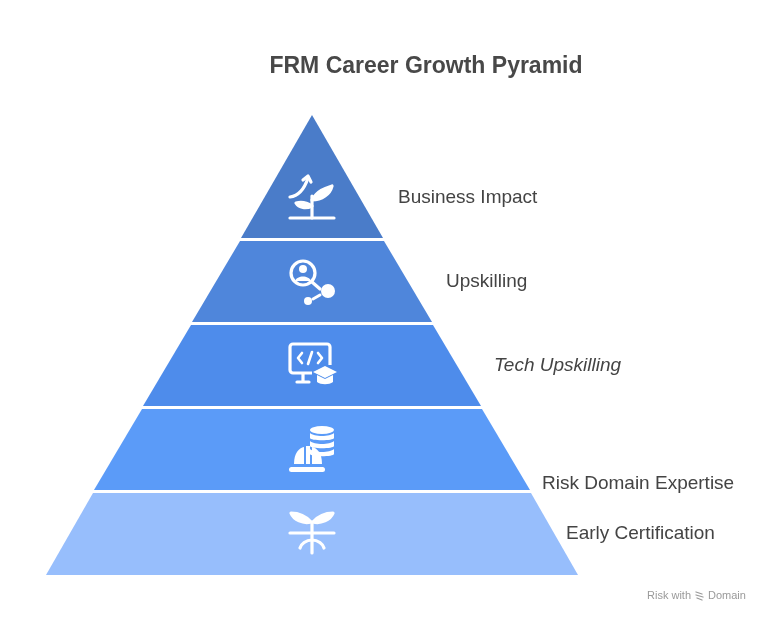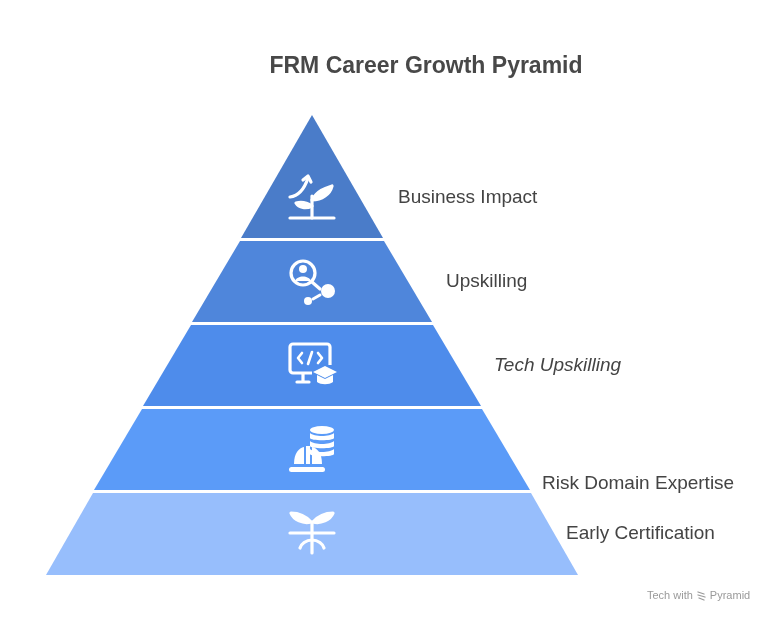--- a/index.html
+++ b/index.html
@@ -79,18 +79,18 @@
   </g>
 </svg>
 
 <div class="label" style="left:398px; top:186px;">Business Impact</div>
 <div class="label" style="left:446px; top:270px;">Upskilling</div>
 <div class="label" style="left:494px; top:354px;font-style:italic;">Tech Upskilling</div>
 <div class="label" style="left:542px; top:452px;margin-top:20px;">Risk Domain Expertise</div>
 <div class="label" style="left:566px; top:522px;">Early Certification</div>
 
 <div class="footer">
-  <span>Tech with</span>
+  <span>Risk with</span>
   <svg width="11" height="11" viewBox="0 0 11 11">
     <path d="M2 2 L8 4 M2 5 L9 7 M3 8 L8 10" stroke="#9a9a9a" stroke-width="1.3" stroke-linecap="round" fill="none"></path>
   </svg>
-  <span>Pyramid</span>
+  <span>Domain</span>
 </div>
 
 </body></html>

